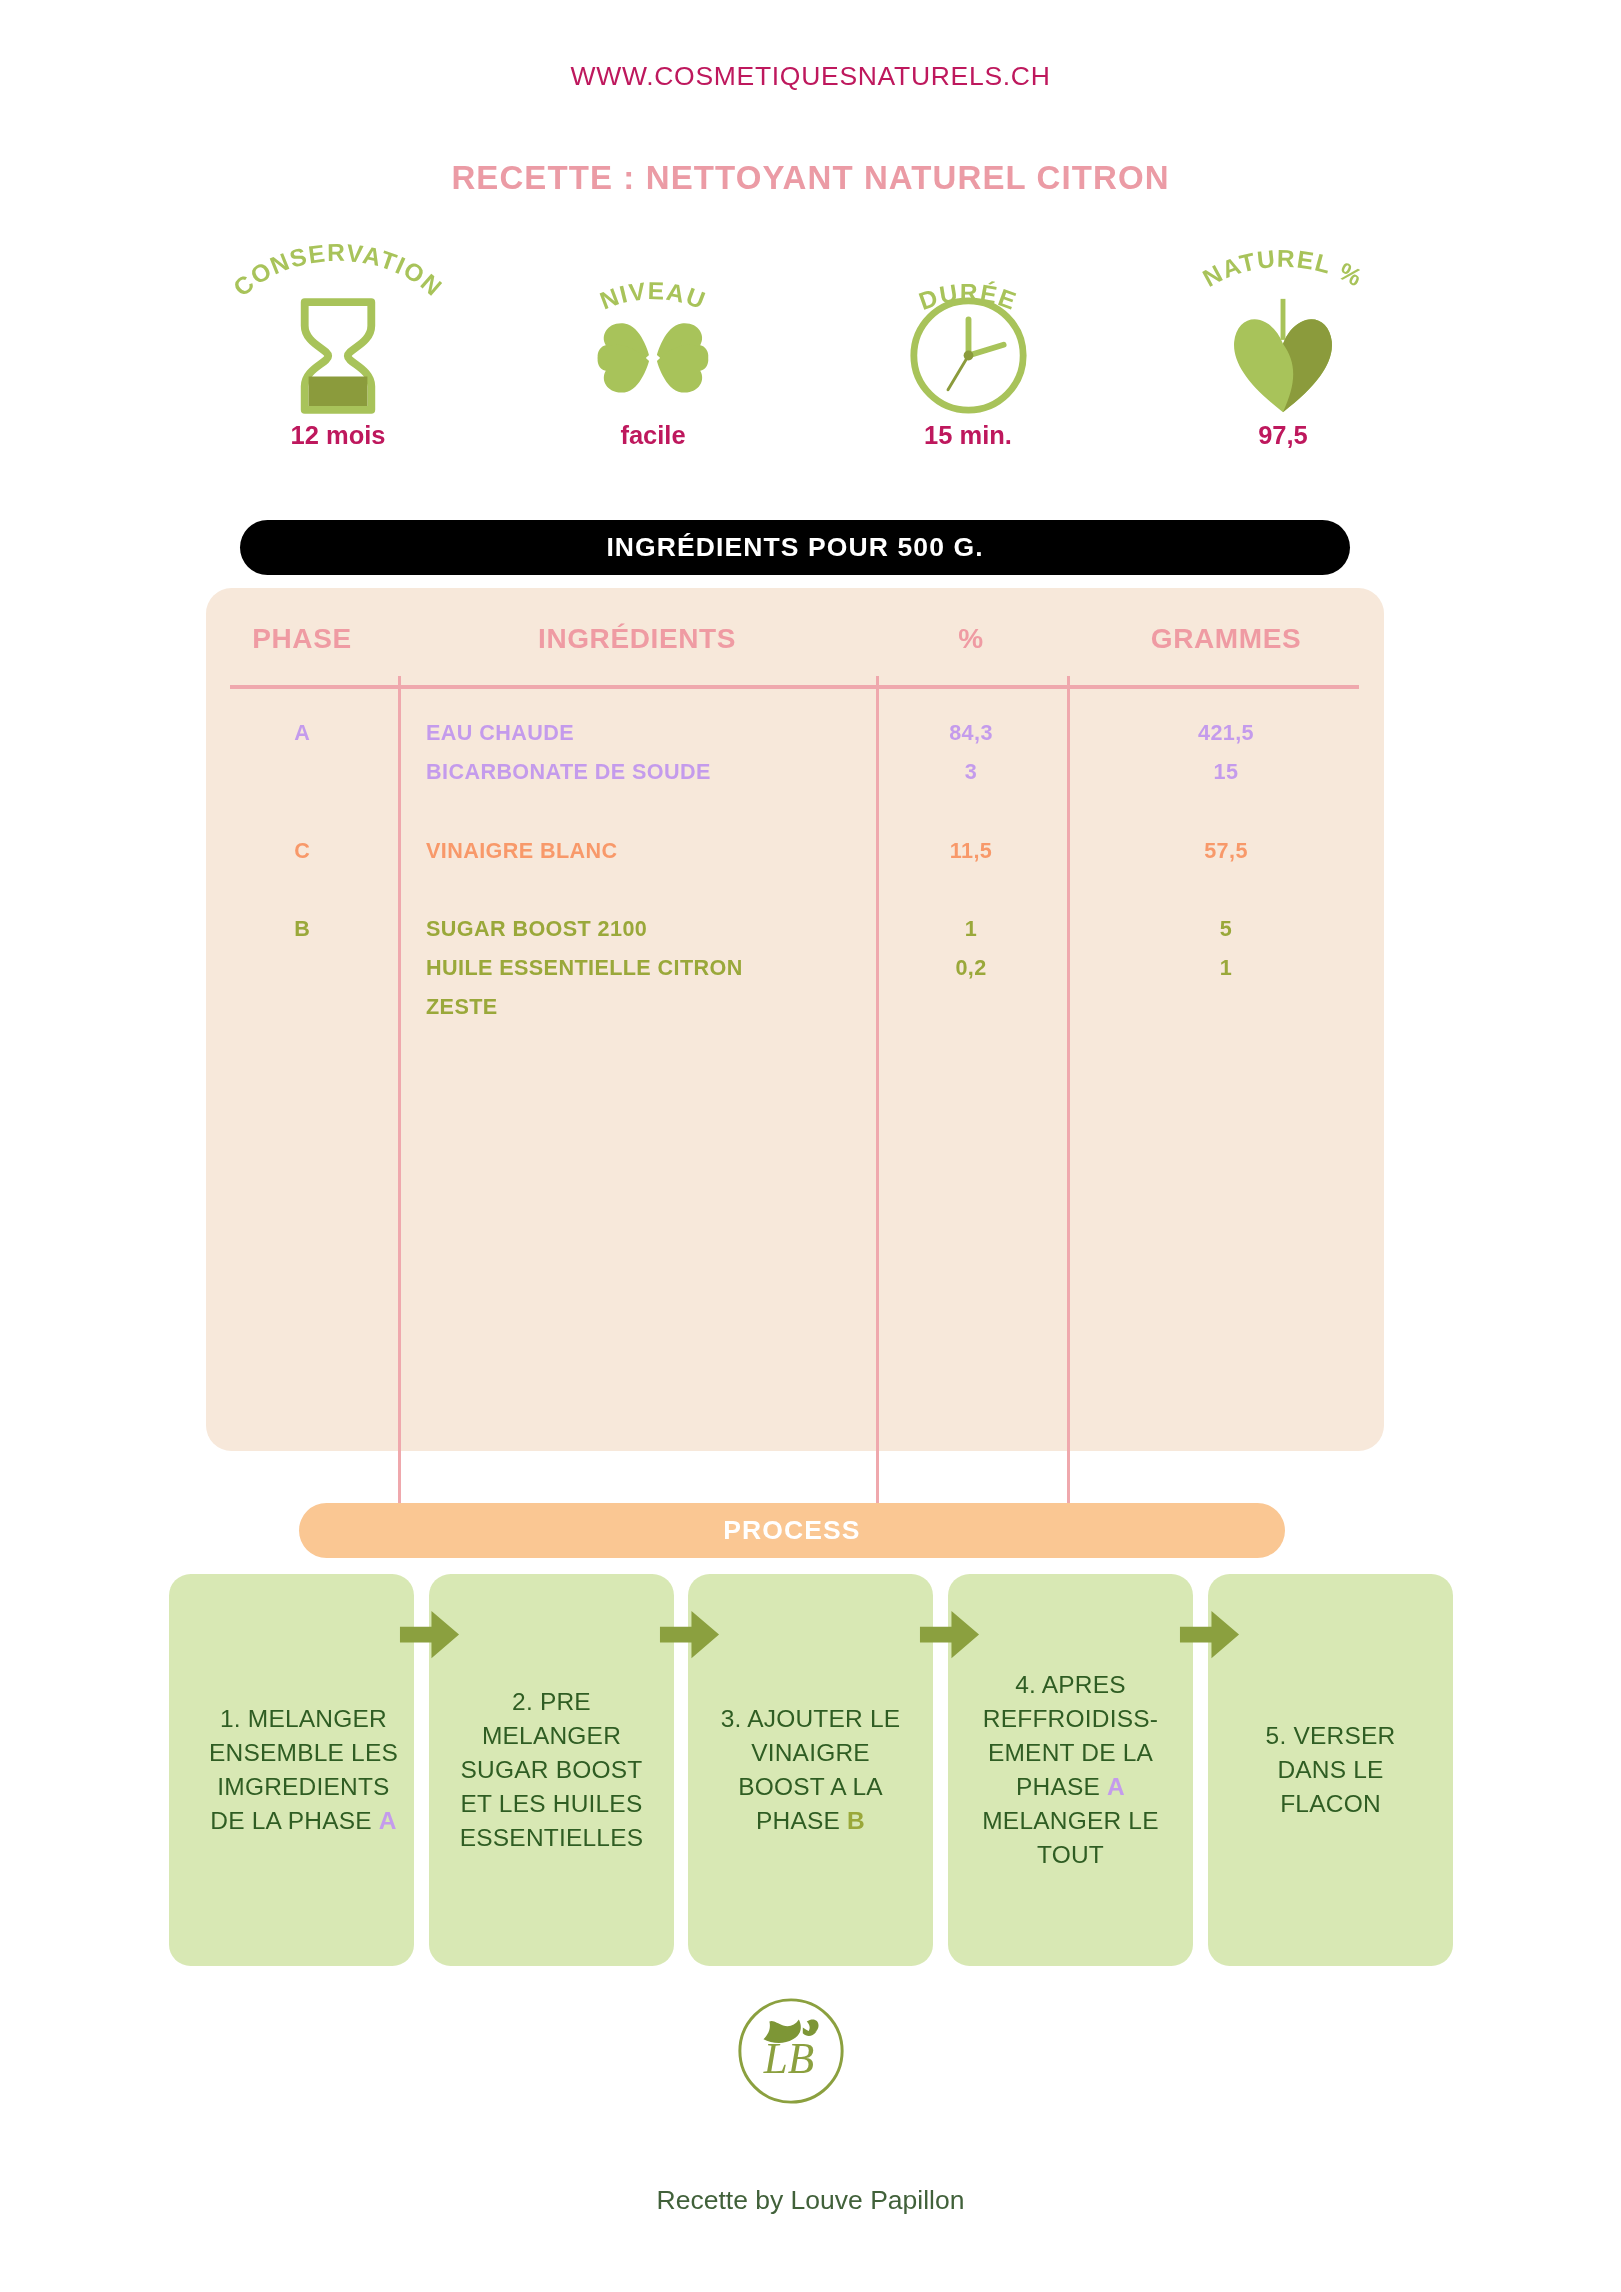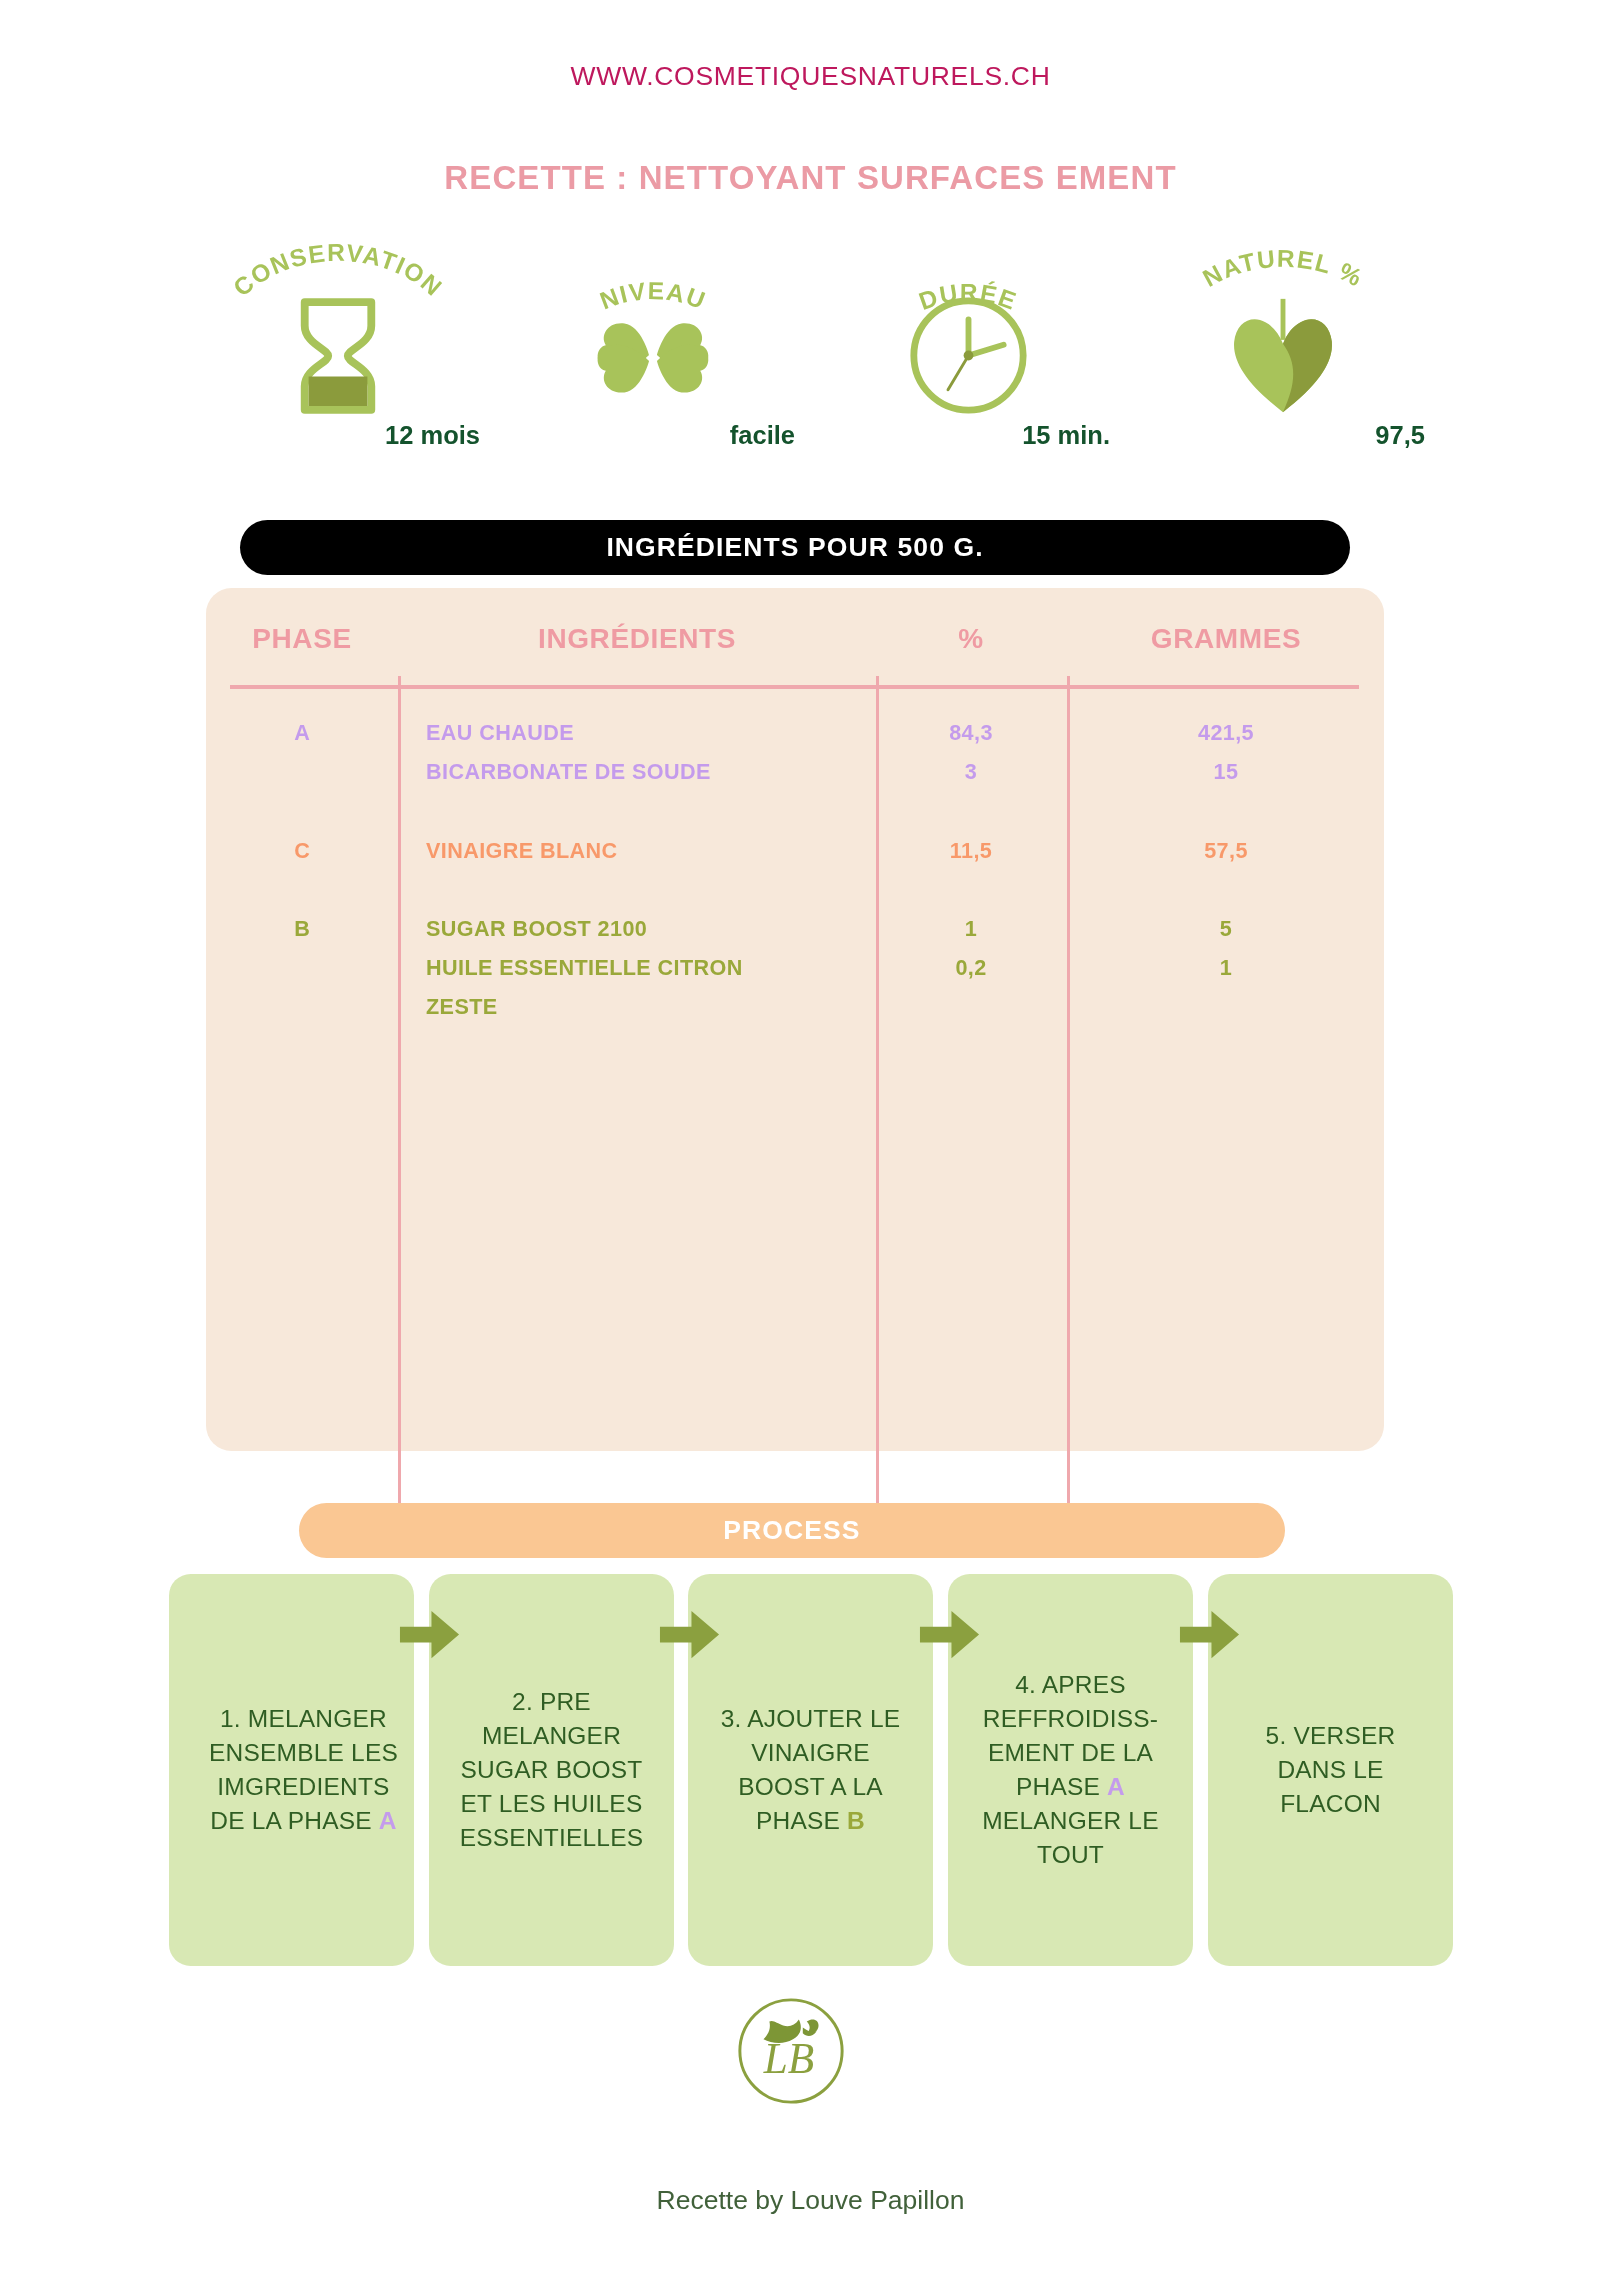--- a/index.html
+++ b/index.html
@@ -78,24 +78,24 @@
     height: 123px;
     display: flex;
     align-items: center;
     justify-content: center;
   }
   .badge-value {
     position: absolute;
     top: 184px;
     left: 0;
     width: 284px;
-    text-align: right;
+    text-align: center;
     font-size: 25.5px;
     font-weight: bold;
-    color: #14532d;
+    color: #be185d;
   }
 
   
   .pill {
     position: absolute;
     border-radius: 39px;
     text-align: center;
     color: #ffffff;
     font-weight: bold;
     letter-spacing: 1.1px;
@@ -267,21 +267,21 @@
   }
 
   .ph-A { color: #c49bec; }
   .ph-B { color: #9aa83a; }
   .ph-C { color: #f8996a; }
 </style>
 </head>
 <body>
 
 <div class="site-url">WWW.COSMETIQUESNATURELS.CH</div>
-<div class="recipe-title">RECETTE : NETTOYANT SURFACES EMENT</div>
+<div class="recipe-title">RECETTE : NETTOYANT NATUREL CITRON</div>
 
 <div class="badges">
 
   <div class="badge">
     <svg class="badge-arc" viewBox="0 0 290 100">
       <defs>
           <path id="arc1" d="M 28,96 A 120,92 0 0 1 262,96"></path>
         </defs>
       <text><textPath href="#arc1" startOffset="50%" text-anchor="middle">CONSERVATION</textPath></text>
     </svg>

